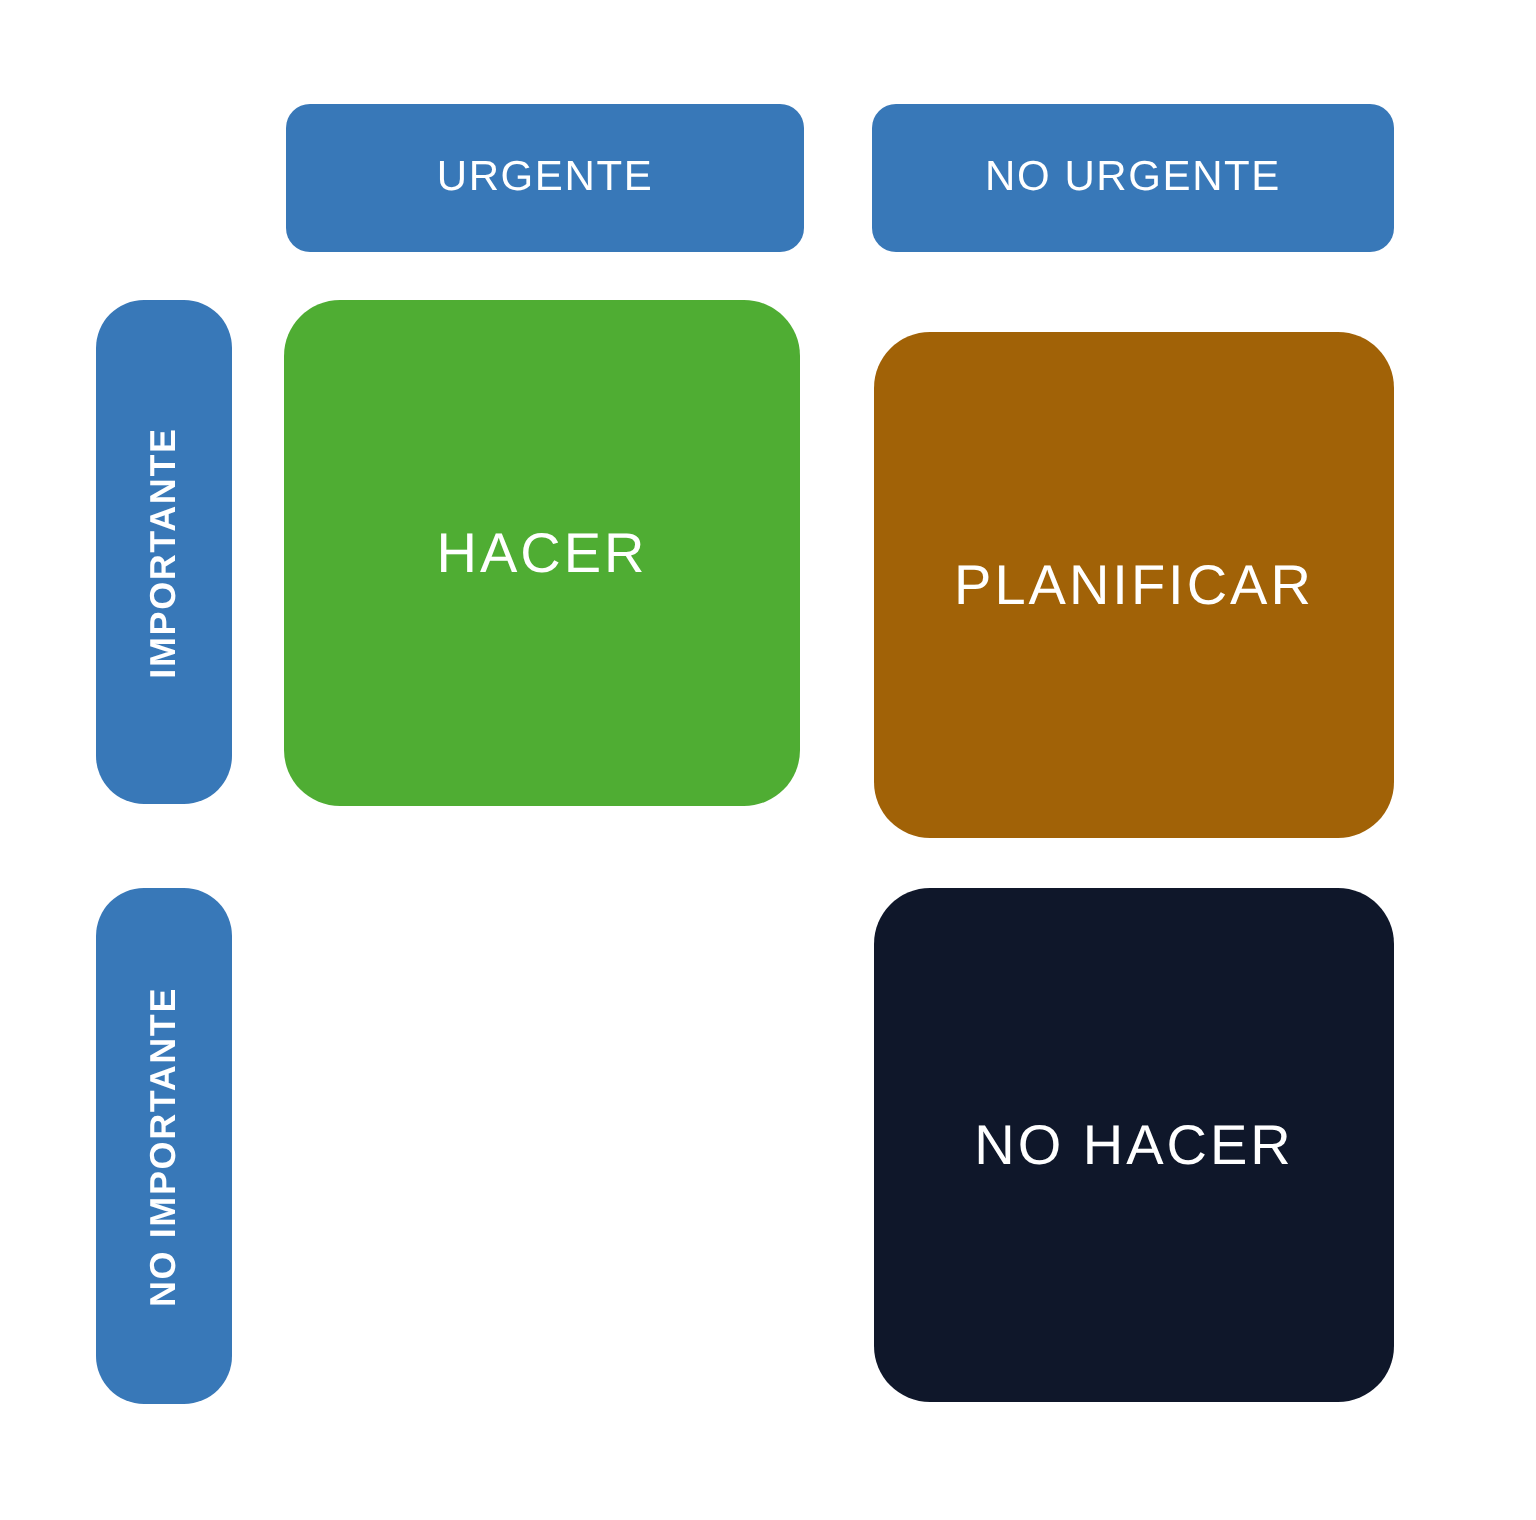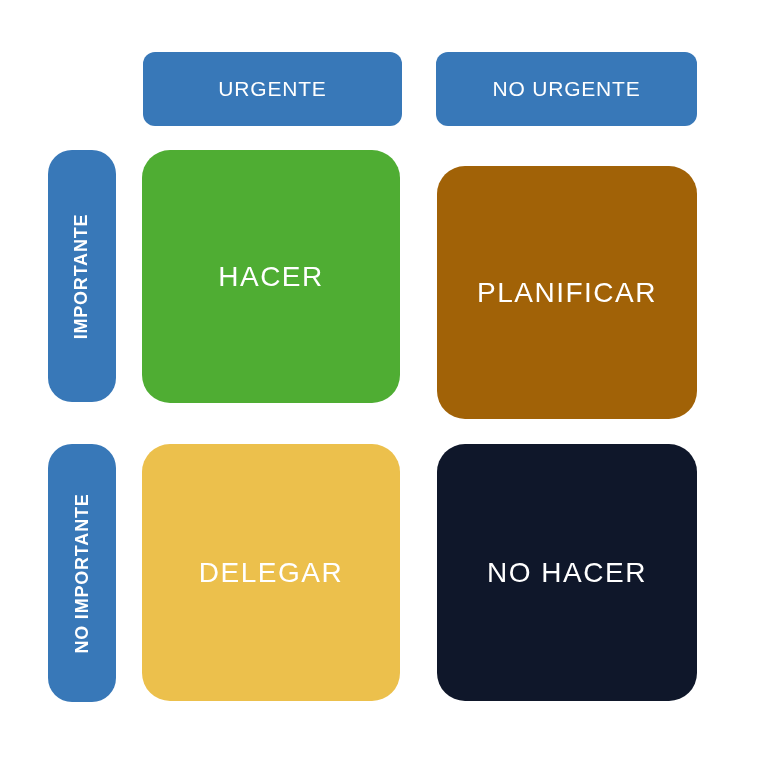--- a/index.html
+++ b/index.html
@@ -76,21 +76,18 @@
   </div>
 
   <div class="quadrant" id="q-hacer" style="background-color: rgb(79, 173, 51);">
     <span>HACER</span>
   </div>
 
   <div class="quadrant" id="q-planificar" style="background-color: #a16207; margin-top: 16px;">
     <span>PLANIFICAR</span>
   </div>
 
-  <div class="quadrant" id="q-delegar" style="background-color: rgb(236, 192, 76);">
-    <span>DELEGAR</span>
-  </div>
 
   <div class="quadrant" id="q-no-hacer" style="background-color: #0f172a;">
     <span>NO HACER</span>
   </div>
 
 </div>
 
 </body></html>

